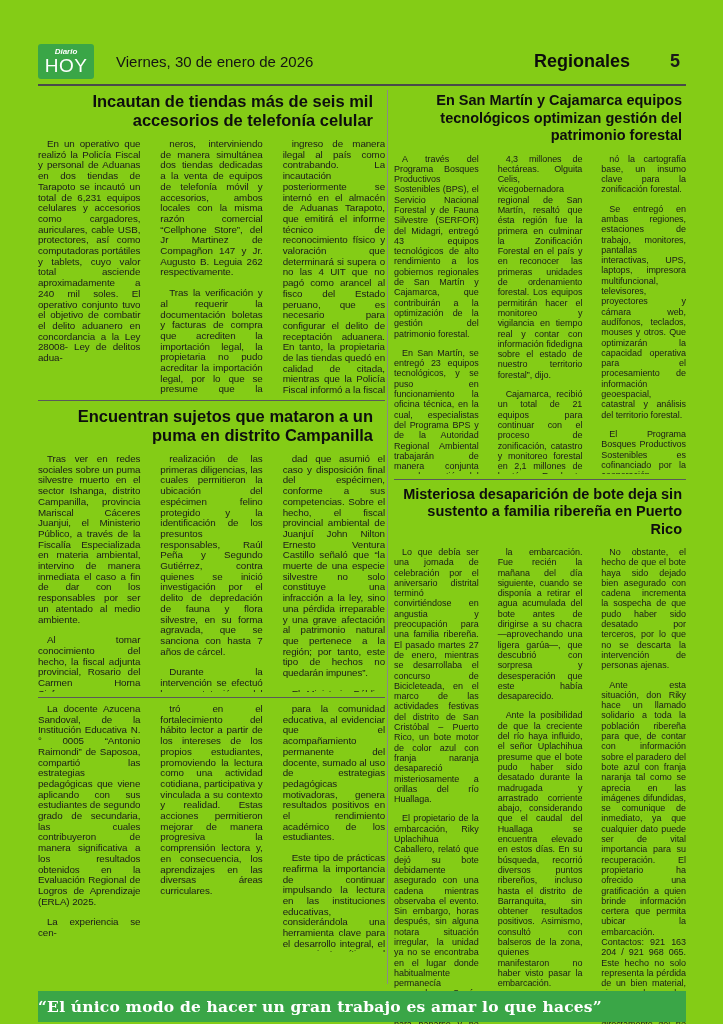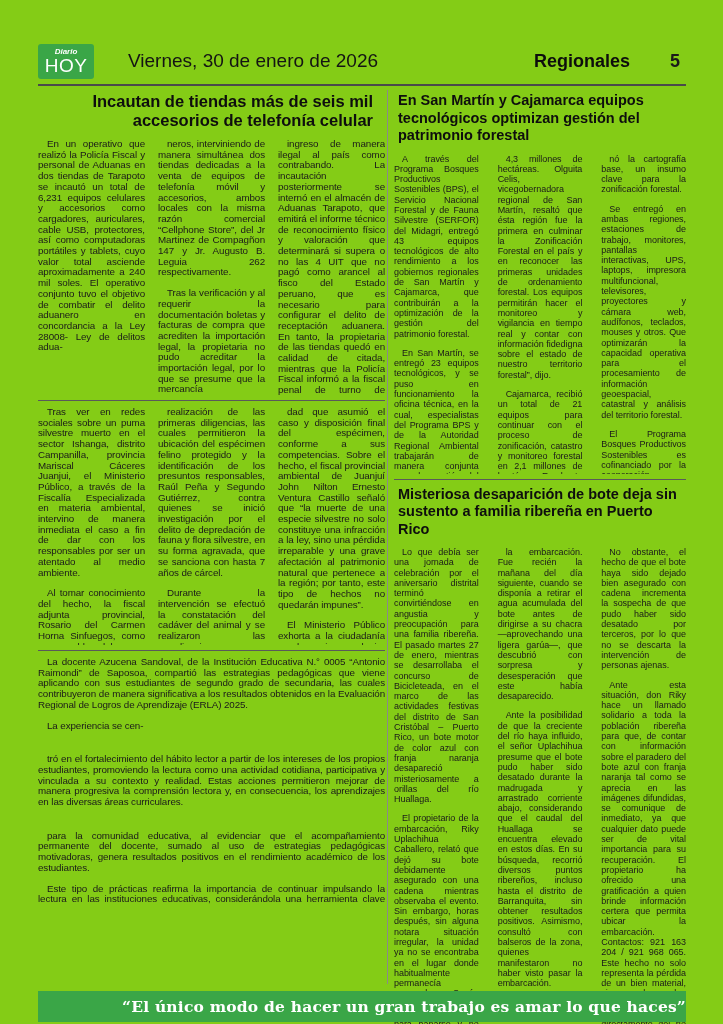--- a/index.html
+++ b/index.html
@@ -4,48 +4,48 @@
 <style>
   html,body{margin:0;padding:0;background:#e8e8e8;}
   .page{position:relative;width:723px;height:1024px;background:#84cc16;overflow:hidden;
         font-family:"Liberation Sans",sans-serif;color:#1a1a1a;margin:0 auto;}
   
   .masthead{position:absolute;left:38px;right:37px;top:42px;height:38px;display:flex;align-items:center;}
   .logo{width:56px;height:35px;background:var(--green,#3aa647);border-radius:3px;color:#fff;
         display:flex;flex-direction:column;align-items:center;justify-content:center;}
   .logo .d{font-size:8px;font-weight:bold;line-height:8px;font-style:italic;}
   .logo .h{font-size:19px;font-weight:normal;line-height:19px;letter-spacing:.5px;}
-  .date{margin-left:34px;font-size:19px;color:#141414;}
+  .date{margin-left:22px;font-size:15px;color:#141414;}
   .section{margin-left:auto;font-size:18px;font-weight:bold;color:#0d0d0d;text-align:center;}
   .pagenum{margin-left:40px;margin-right:6px;font-size:18px;font-weight:bold;}
   .head-rule{position:absolute;left:38px;right:37px;top:84px;border-top:2.5px solid var(--rule,#4a4a4a);}
   
   .content{position:absolute;left:38px;right:37px;top:90px;bottom:40px;display:flex;}
   .block-left{width:347px;}
   .vrule{width:1px;background:#8a8a8a;margin:0 3px 0 2px;}
   .block-right{flex:1;padding-left:3px;}
   .t-left{font-size:16.5px;line-height:19px;font-weight:bold;text-align:right;color:#0e0e0e;margin:2px 12px 9px;}
-  .t-right{font-size:14.5px;line-height:17.5px;font-weight:bold;text-align:left;color:#0e0e0e;margin:2px 4px 9px;}
+  .t-right{font-size:14.5px;line-height:17.5px;font-weight:bold;text-align:right;color:#0e0e0e;margin:2px 4px 9px;}
   .cols{display:flex;overflow:hidden;}
-  .block-left .cols{gap:13px;}
+  .block-left .cols{gap:20px;}
   .block-right .cols{gap:19px;}
   .col{flex:1;text-align:justify;}
   .block-left .col p{font-size:9.8px;line-height:10.7px;letter-spacing:-.1px;margin:0 0 10px;text-indent:9px;}
   .block-right .col p{font-size:9px;line-height:10.3px;letter-spacing:-.05px;margin:0 0 9px;text-indent:8px;}
   p.cont{text-indent:0;}
   p.mb0{margin-bottom:0;}
   .art-rule{border:none;border-top:1.5px solid #5a5a5a;margin:5px 0 6px;}
   .cols.h-a1{height:256px;}
   .cols.h-a3{height:238px;}
-  .cols.h-a5{height:248px;flex-direction:column;}
+  .cols.h-a5{height:248px;}
   .cols.h-a2{height:320px;}
   .cols.h-a4{height:480px;}
   
   .banner{position:absolute;left:38px;right:37px;bottom:2px;height:31px;background:var(--green,#3aa647);
-          display:flex;align-items:center;justify-content:flex-end;}
+          display:flex;align-items:center;justify-content:flex-start;}
   .banner span{font-family:"DejaVu Serif",serif;font-weight:bold;font-size:15.5px;color:#ffffff;letter-spacing:.2px;}
 </style>
 </head>
 <body>
 
 <div class="page">
 
   <div class="masthead">
     <div class="logo">
       <span class="d">Diario</span>
@@ -73,20 +73,21 @@
           </div>
           <div class="col">
             <p class="cont">ingreso de manera ilegal al país como contrabando. La incautación posteriormente se internó en el almacén de Aduanas Tarapoto, que emitirá el informe técnico de reconocimiento físico y valoración que determinará si supera o no las 4 UIT que no pagó como arancel al fisco del Estado peruano, que es necesario para configurar el delito de receptación aduanera. En tanto, la propietaria de las tiendas quedó en calidad de citada, mientras que la Policía Fiscal informó a la fiscal penal de turno de Tarapoto sobre la citada intervención.</p>
           </div>
         </div>
       </article>
 
       <hr class="art-rule">
 
       <article>
+        <h2 class="t-left">Encuentran sujetos que mataron a un puma en distrito Campanilla</h2>
         <div class="cols h-a3">
           <div class="col">
             <p>Tras ver en redes sociales sobre un puma silvestre muerto en el sector Ishanga, distrito Campanilla, provincia Mariscal Cáceres Juanjui, el Ministerio Público, a través de la Fiscalía Especializada en materia ambiental, intervino de manera inmediata el caso a fin de dar con los responsables por ser un atentado al medio ambiente.</p>
             <p>Al tomar conocimiento del hecho, la fiscal adjunta provincial, Rosario del Carmen Horna Sinfuegos, como responsable del caso, dispuso la</p>
           </div>
           <div class="col">
             <p class="cont">realización de las primeras diligencias, las cuales permitieron la ubicación del espécimen felino protegido y la identificación de los presuntos responsables, Raúl Peña y Segundo Gutiérrez, contra quienes se inició investigación por el delito de depredación de fauna y flora silvestre, en su forma agravada, que se sanciona con hasta 7 años de cárcel.</p>
             <p>Durante la intervención se efectuó la constatación del cadáver del animal y se realizaron las coordinaciones necesarias con la Autoridad Regional Ambiental (ARA), con sede en Juanjuí, enti-</p>
           </div>
           <div class="col">

